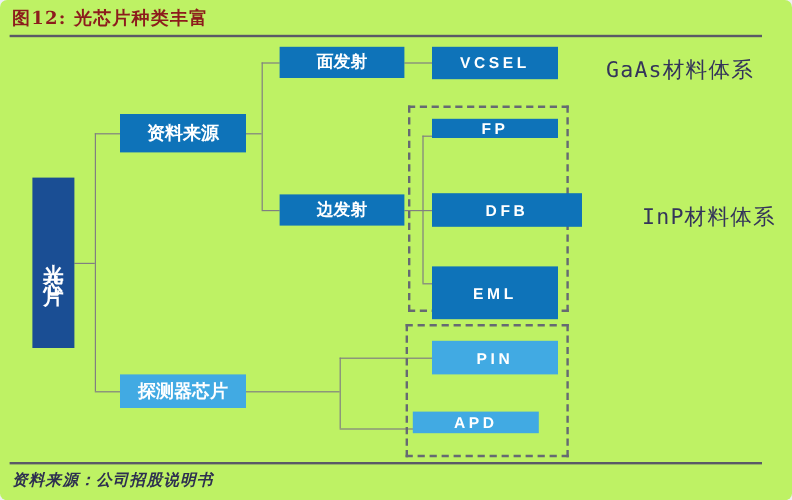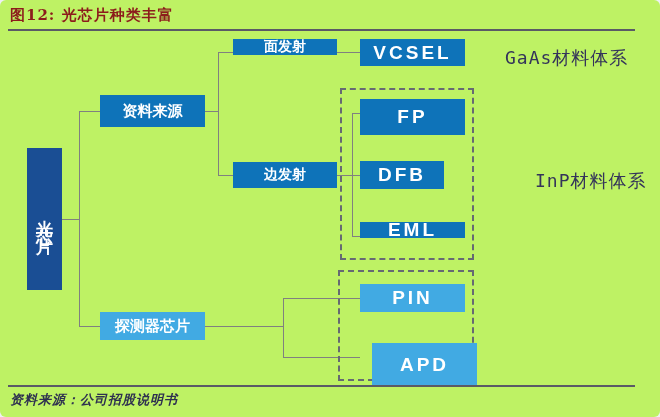--- a/index.html
+++ b/index.html
@@ -37,29 +37,29 @@
   .dark{background:#1a4e94;}
   .mid{background:#0e73b9;}
   .light{background:#41aae3;}
   .node-root{
     left:27px;top:148px;width:35px;height:142px;
     writing-mode:vertical-rl;text-orientation:upright;
     font-size:17px;letter-spacing:9px;
   }
   .node-laser{left:100px;top:95px;width:105px;height:32px;font-size:15px;}
   .node-detector{left:100px;top:312px;width:105px;height:28px;font-size:15px;}
-  .node-surface{left:233px;top:39px;width:104px;height:16px;}
+  .node-surface{left:233px;top:39px;width:104px;height:26px;}
   .node-edge{left:233px;top:162px;width:104px;height:26px;}
-  .leaf{letter-spacing:3px;font-size:19px;}
+  .leaf{letter-spacing:3px;font-size:13px;}
   .node-vcsel{left:360px;top:39px;width:105px;height:27px;}
-  .node-fp{left:360px;top:99px;width:105px;height:36px;}
-  .node-dfb{left:360px;top:161px;width:84px;height:28px;}
-  .node-eml{left:360px;top:222px;width:105px;height:16px;}
+  .node-fp{left:360px;top:99px;width:105px;height:16px;}
+  .node-dfb{left:360px;top:161px;width:125px;height:28px;}
+  .node-eml{left:360px;top:222px;width:105px;height:44px;}
   .node-pin{left:360px;top:284px;width:105px;height:28px;}
-  .node-apd{left:372px;top:343px;width:105px;height:44px;}
+  .node-apd{left:344px;top:343px;width:105px;height:18px;}
   .hline{position:absolute;height:1px;background:#808080;}
   .vline{position:absolute;width:1px;background:#808080;}
   .dashed-group{
     position:absolute;box-sizing:border-box;
     border:2px dashed #666a72;background:transparent;
   }
   .group-inp{left:340px;top:88px;width:134px;height:172px;}
   .group-det{left:338px;top:270px;width:136px;height:111px;}
   .material-label{
     position:absolute;

